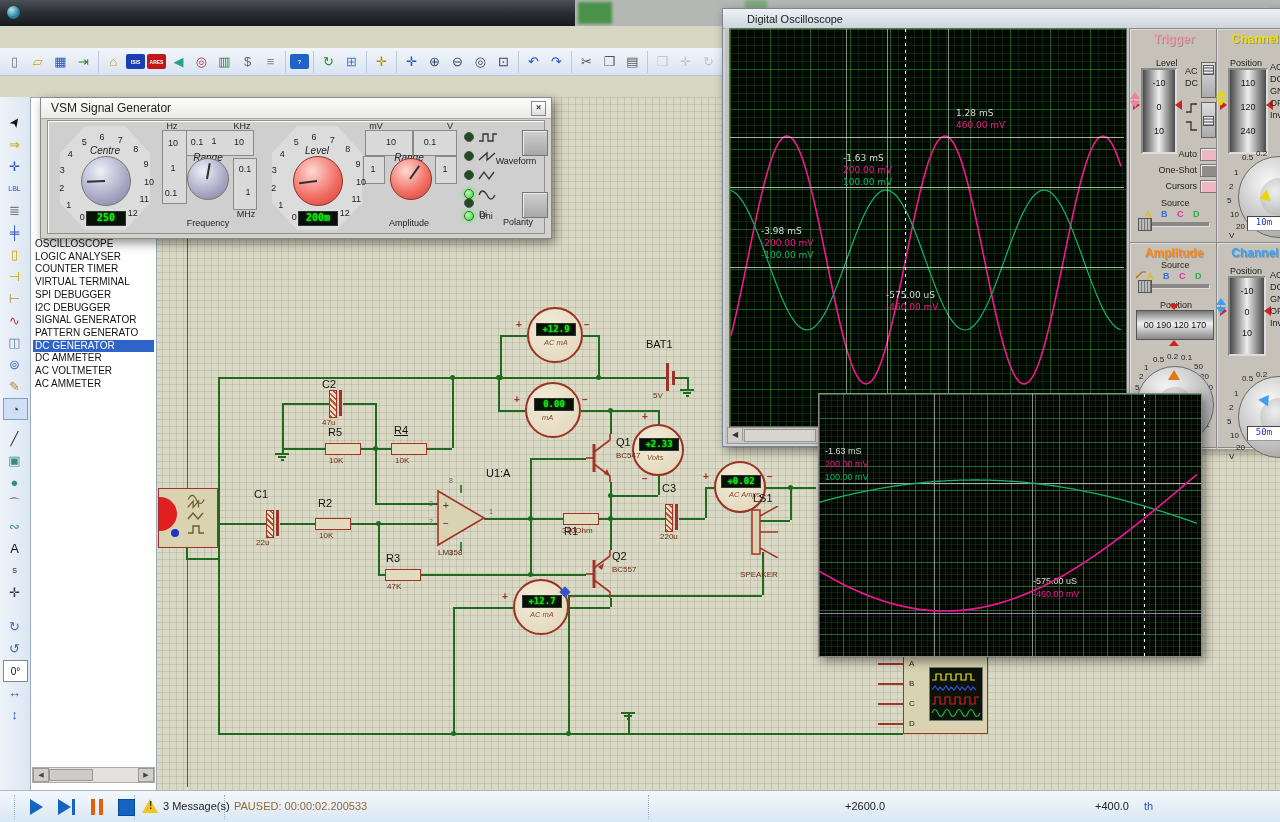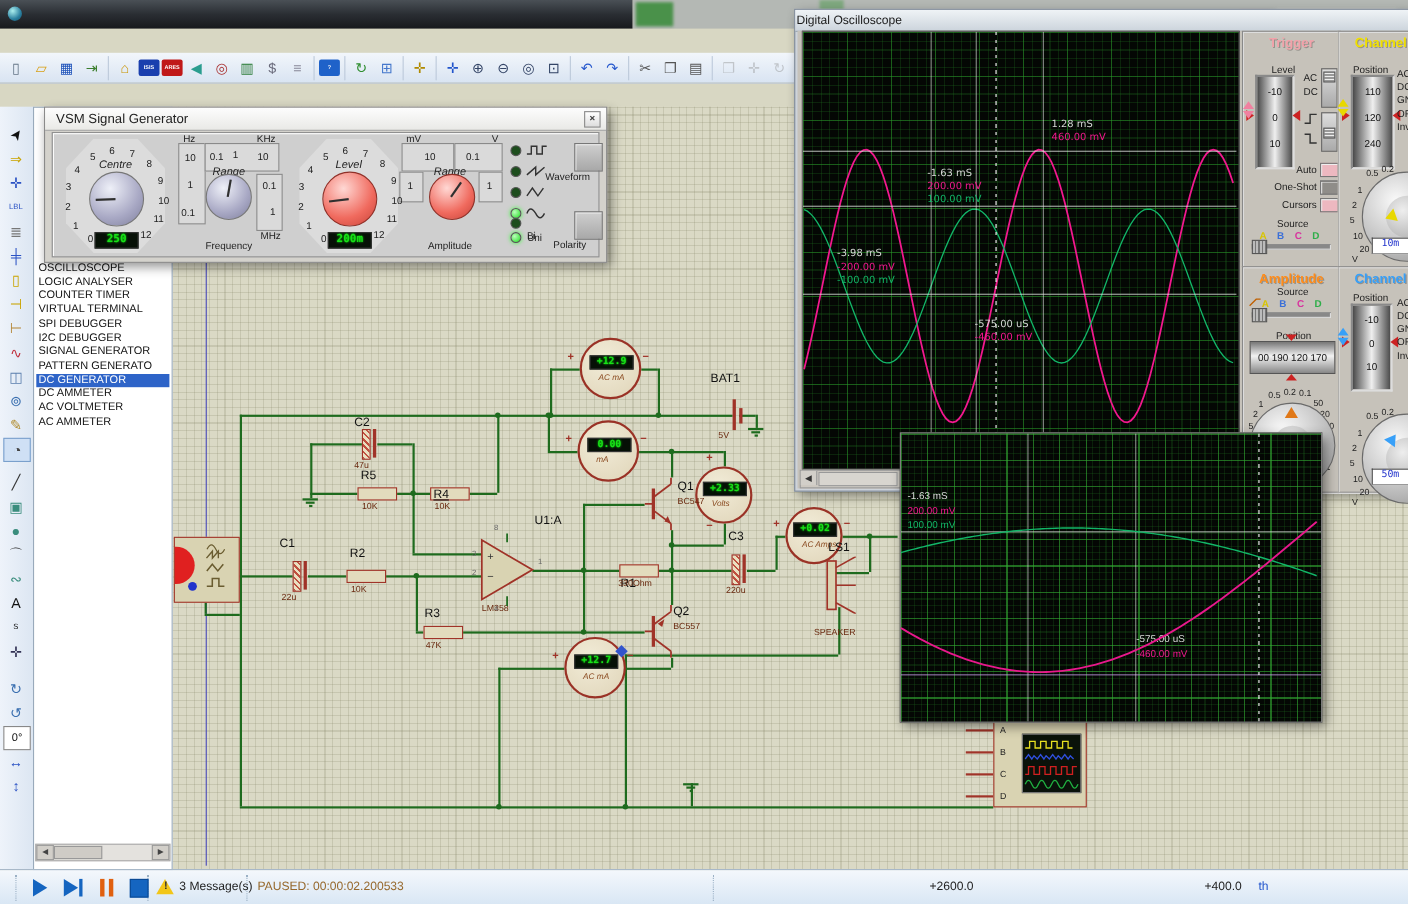--- a/index.html
+++ b/index.html
@@ -287,21 +287,21 @@
       <div class="wdot" style="left: 453px; top: 311px; position: absolute;"></div>
       <div class="wdot" style="left: 453px; top: 396px; position: absolute;"></div>
       <div class="wdot" style="left: 453px; top: 419px; position: absolute;"></div>
       <div class="wdot" style="left: 296px; top: 634px; position: absolute;"></div>
       <div class="wdot" style="left: 411px; top: 634px; position: absolute;"></div>
       <div class="wdot" style="left: 633px; top: 388px; position: absolute;"></div>
       <div class="res" style="left: 170px; top: 346px; width: 34px; height: 10px; position: absolute;"></div>
       <div class="schlbl" style="left: 173px; top: 329px; position: absolute;">R5</div>
       <div class="schval" style="left: 174px; top: 359px; position: absolute;">10K</div>
       <div class="res" style="left: 236px; top: 346px; width: 34px; height: 10px; position: absolute;"></div>
-      <div class="schlbl" style="left: 239px; top: 347px; position: absolute; text-decoration: underline;">R4</div>
+      <div class="schlbl" style="left: 239px; top: 327px; position: absolute; text-decoration: underline;">R4</div>
       <div class="schval" style="left: 240px; top: 359px; position: absolute;">10K</div>
       <div class="res" style="left: 160px; top: 421px; width: 34px; height: 10px; position: absolute;"></div>
       <div class="schlbl" style="left: 163px; top: 400px; position: absolute;">R2</div>
       <div class="schval" style="left: 164px; top: 434px; position: absolute;">10K</div>
       <div class="res" style="left: 230px; top: 472px; width: 34px; height: 10px; position: absolute;"></div>
       <div class="schlbl" style="left: 231px; top: 455px; position: absolute;">R3</div>
       <div class="schval" style="left: 232px; top: 485px; position: absolute;">47K</div>
       <div class="res" style="left: 408px; top: 416px; width: 34px; height: 10px; position: absolute;"></div>
       <div class="schlbl" style="left: 409px; top: 396px; position: absolute; margin-top: 32px;">R1</div>
       <div class="schval" style="left: 407px; top: 429px; position: absolute;">330Ohm</div>
@@ -548,21 +548,21 @@
           </svg></div>
         <div class="led" style="left: 416px; top: 77px; position: absolute; background: rgb(29, 77, 29);"></div>
         <div class="led" style="left: 416px; top: 90px; position: absolute; background: radial-gradient(circle at 35% 35%, rgb(186, 255, 186), rgb(34, 221, 34)); box-shadow: rgb(51, 255, 51) 0px 0px 4px;"></div>
         <div class="btn3d" style="left: 474px; top: 9px; width: 24px; height: 24px; position: absolute;"></div>
         <div class="btn3d" style="left: 474px; top: 71px; width: 24px; height: 24px; position: absolute;"></div>
       </div>
   </div>
 
   <div id="oscwin" class="abs winshadow">
     <div id="osctitle" class="abs">
-      <span style="margin-left:1px;">Digital Oscilloscope</span>
+      <span style="margin-left:24px;">Digital Oscilloscope</span>
     </div>
     <div id="oscbody" class="abs"></div>
   </div>
   <div id="oscscreen" class="abs"></div>
   <div id="oscscroll" class="abs">
     <span class="abs" style="left:0;top:0;width:14px;height:13px;background:#d2cfc9;border-right:1px solid #999;font-size:8px;text-align:center;line-height:13px;color:#333;">◀</span>
     <span class="abs" style="left:16px;top:1px;width:70px;height:11px;background:#d8d5cf;border:1px solid #999;"></span>
   </div>
   <div id="oscpanels"></div>
 

